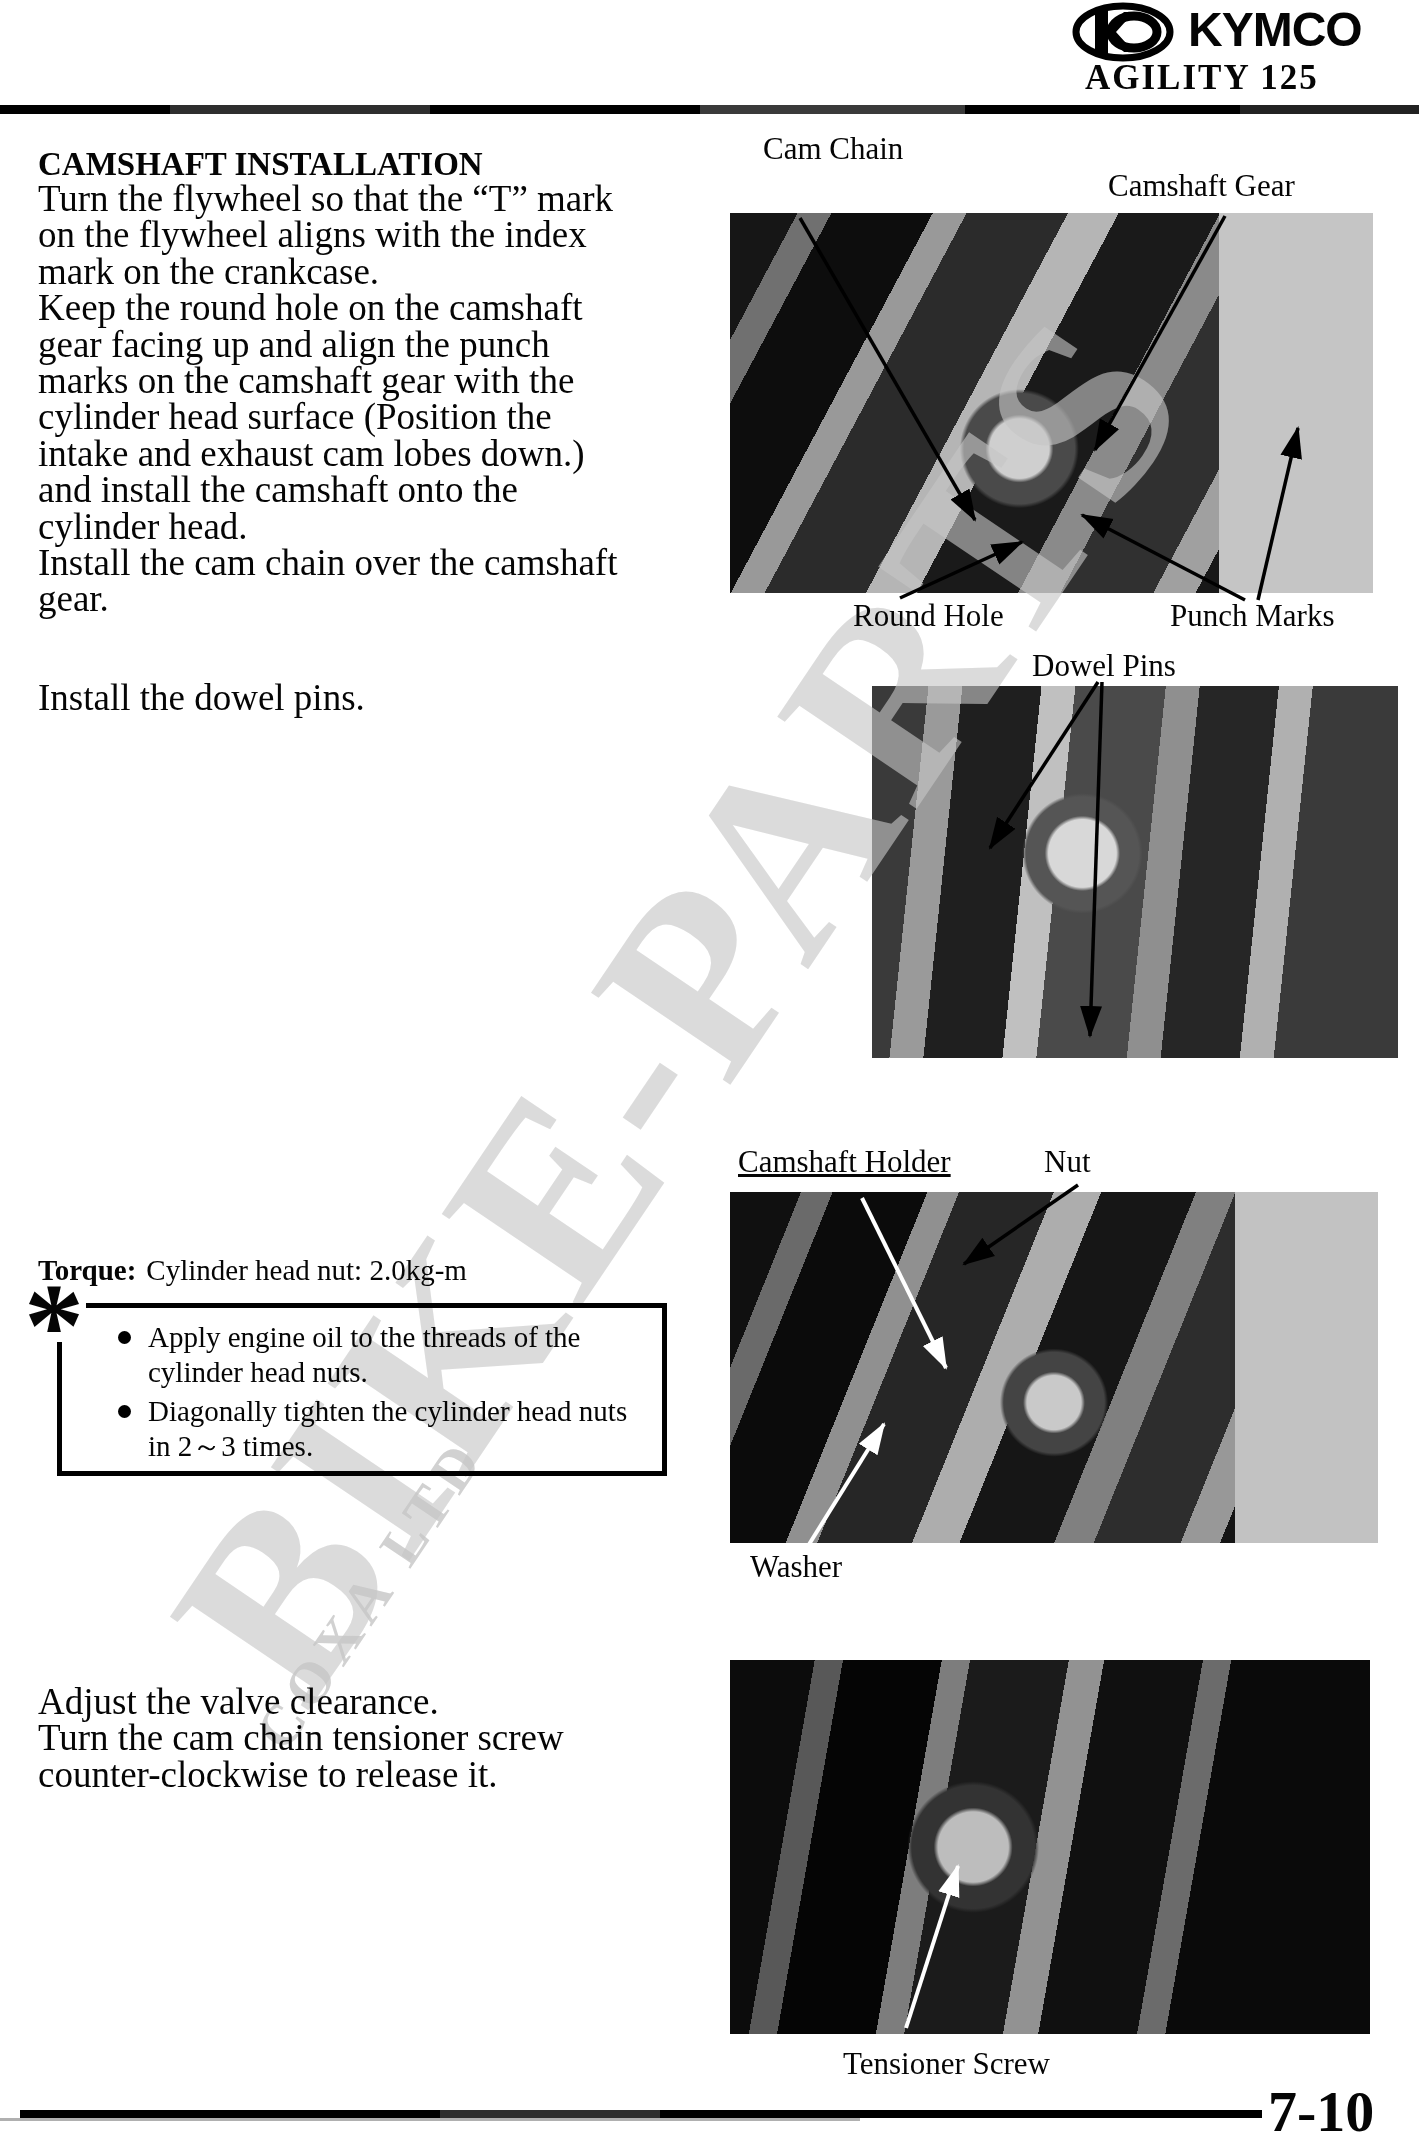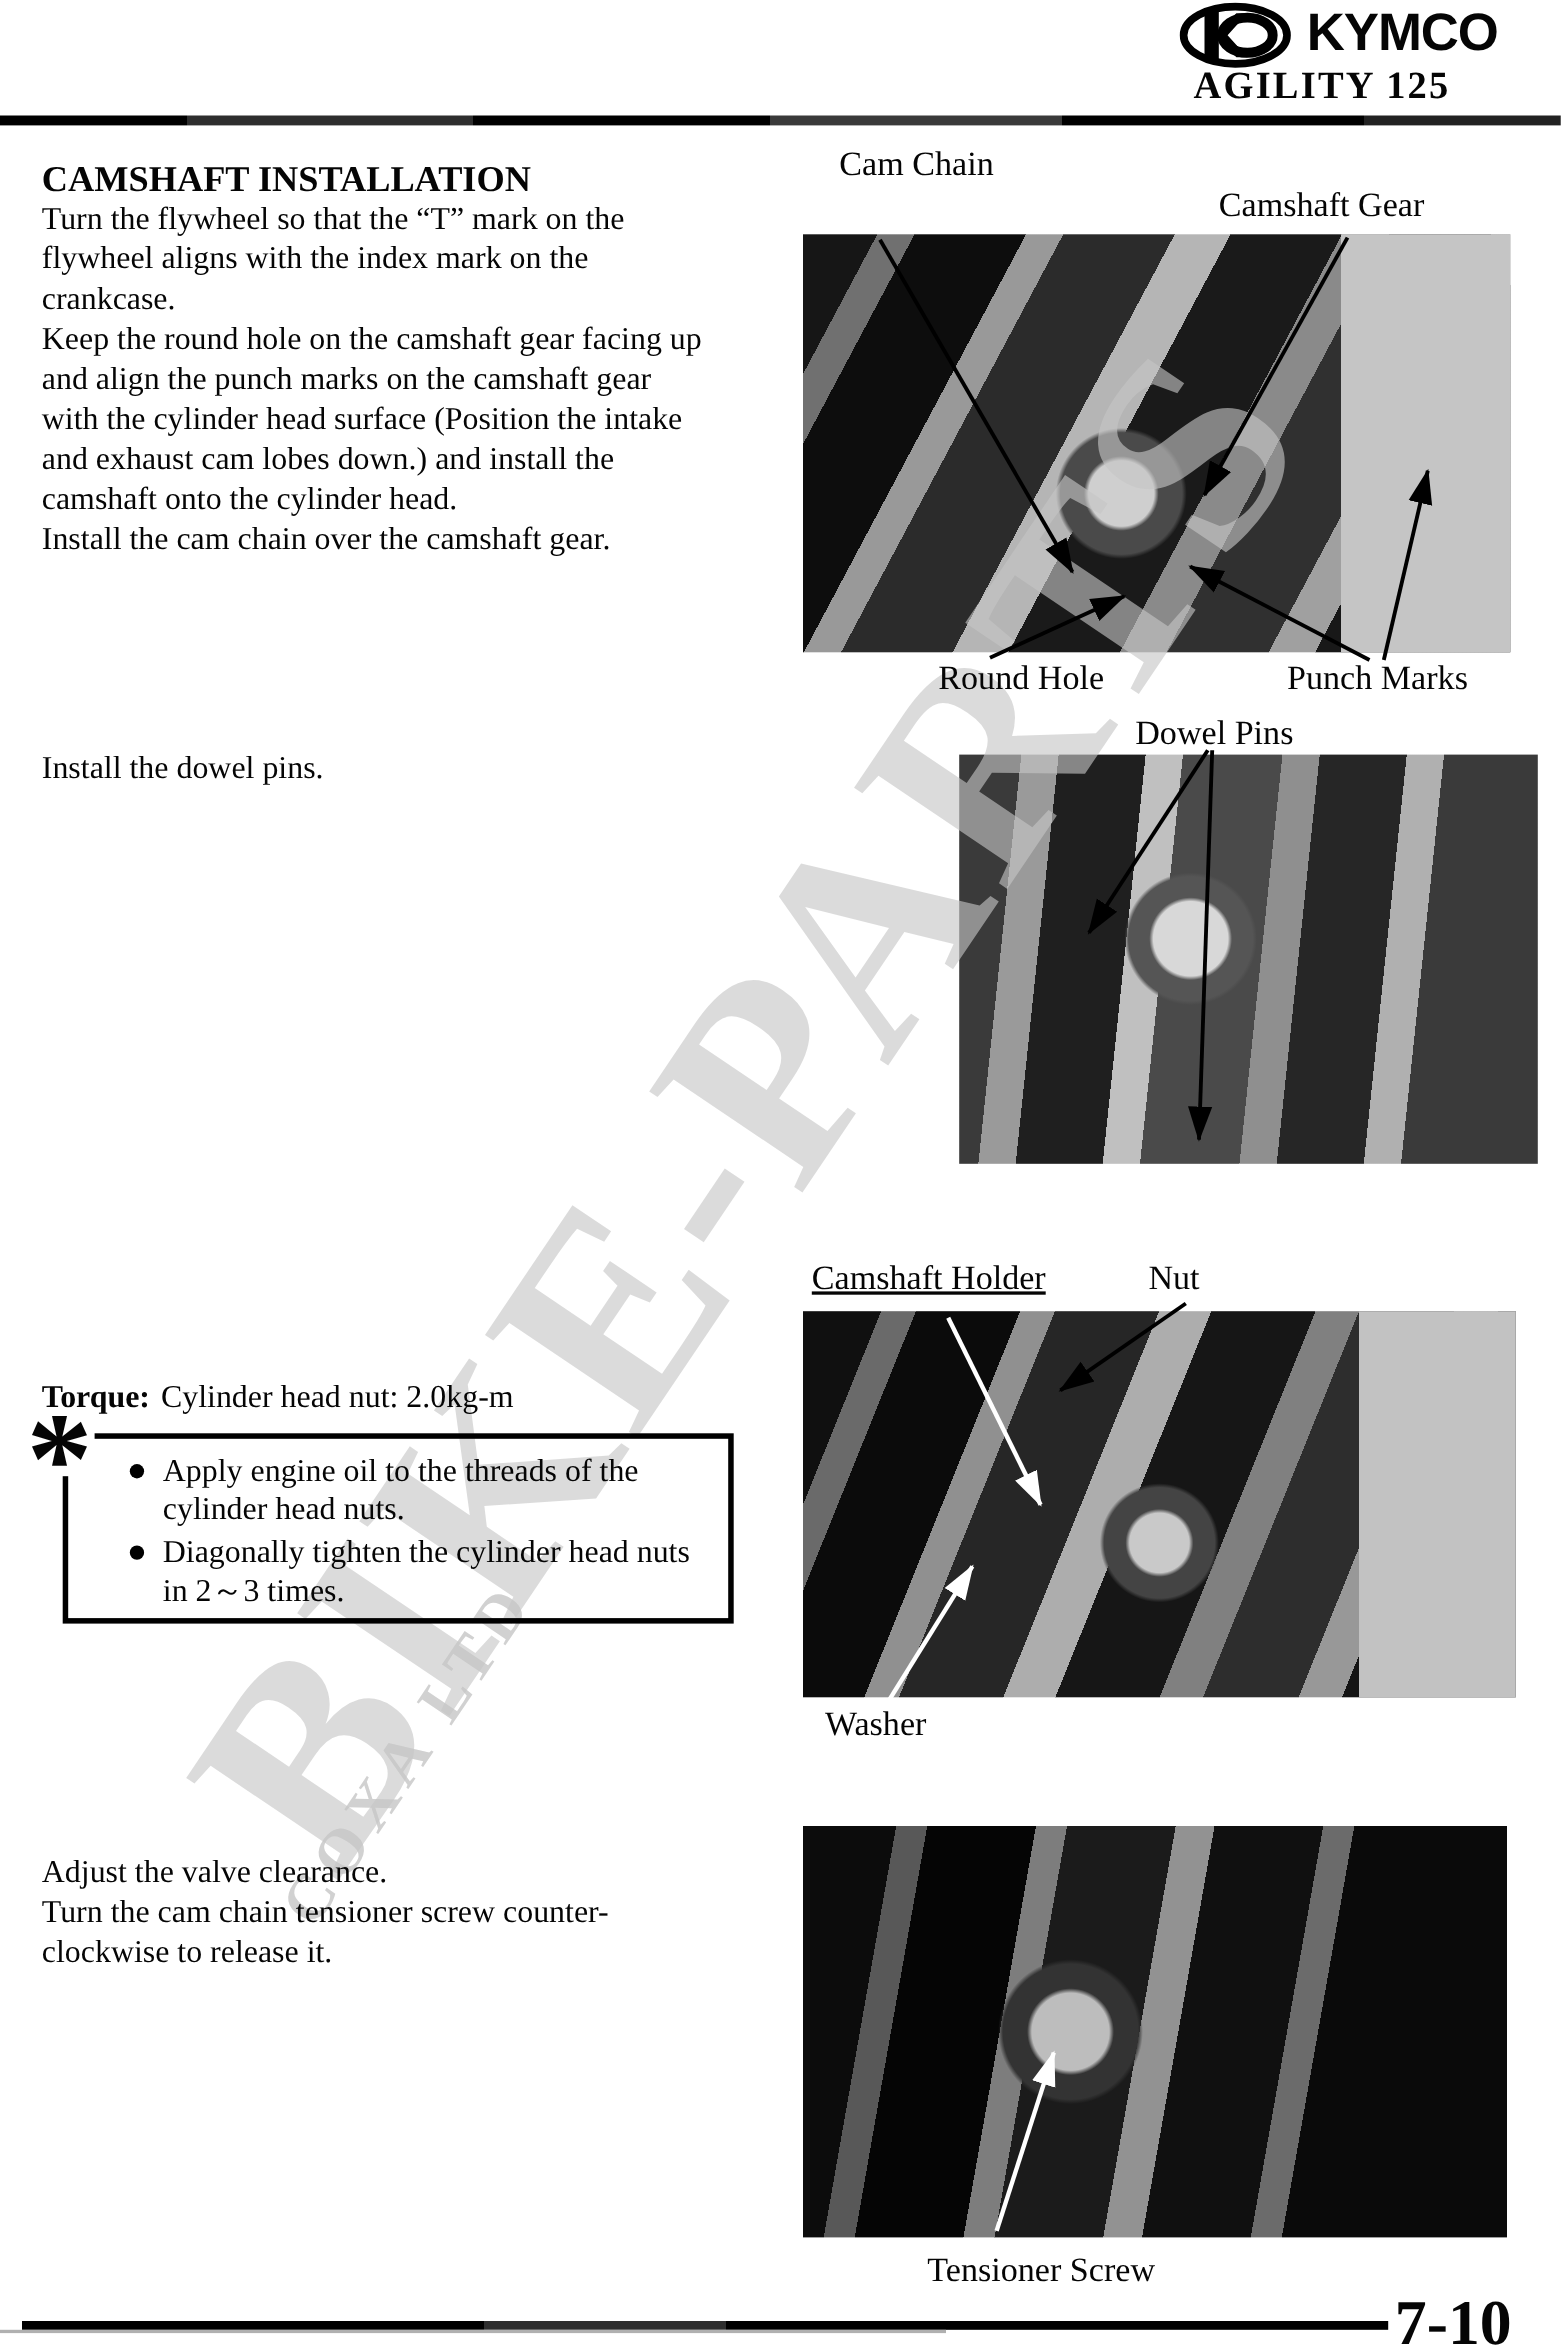--- a/index.html
+++ b/index.html
@@ -16,21 +16,21 @@
   .model-name{left:1085px;top:58px;font-size:35px;font-weight:bold;letter-spacing:2px;z-index:3;}
   .header-rule{left:0;top:105px;width:1419px;height:9px;z-index:3;
     background:linear-gradient(90deg,#000 0 170px,#2e2e2e 170px 430px,#000 430px 700px,#3a3a3a 700px 965px,#000 965px 1240px,#222 1240px 100%);}
   
   .wm{z-index:2;pointer-events:none;font-weight:bold;color:#c6c6c6;white-space:nowrap;}
   .wm-big{left:-270px;top:860px;width:1900px;text-align:center;font-size:255px;
     letter-spacing:6px;opacity:.62;transform:rotate(-56deg);}
   .wm-small{left:160px;top:1560px;width:420px;text-align:center;font-size:58px;
     letter-spacing:8px;opacity:.8;transform:rotate(-56deg);}
   
-  .tcol{left:38px;width:600px;font-size:29px;line-height:36.4px;z-index:3;}
+  .tcol{left:38px;width:600px;font-size:37px;line-height:36.4px;z-index:3;}
   .tcol p{margin:0;}
   .block1{top:181px;}
   .block2{top:664px;margin-top:16px;}
   .block3{top:1106px;}
   .torque-line{left:38px;top:1254px;font-size:29px;z-index:3;}
   .torque-line .tl{font-weight:bold;margin-right:10px;}
   .block4{top:1684px;}
   .section-title{left:38px;top:146px;font-size:33px;font-weight:bold;z-index:3;}
   
   .note-box{left:57px;top:1303px;width:530px;height:151px;border:5px solid #000;z-index:3;

